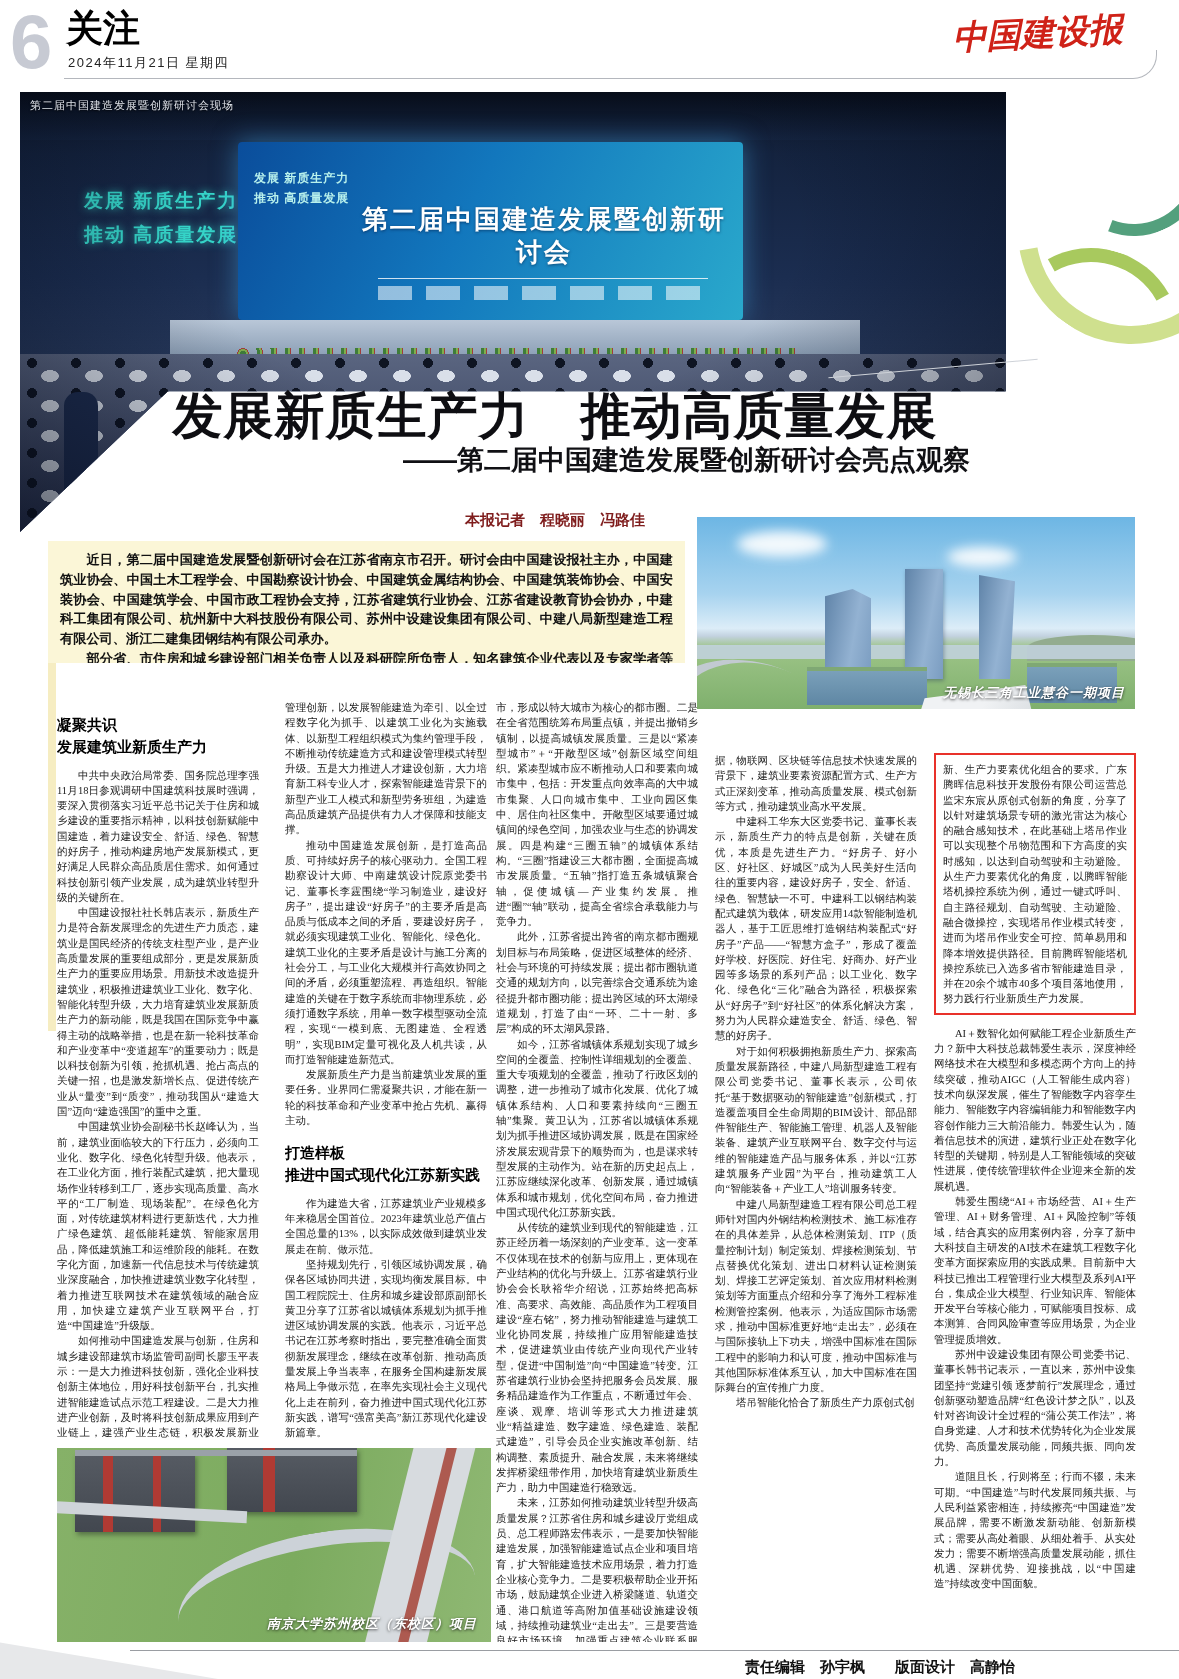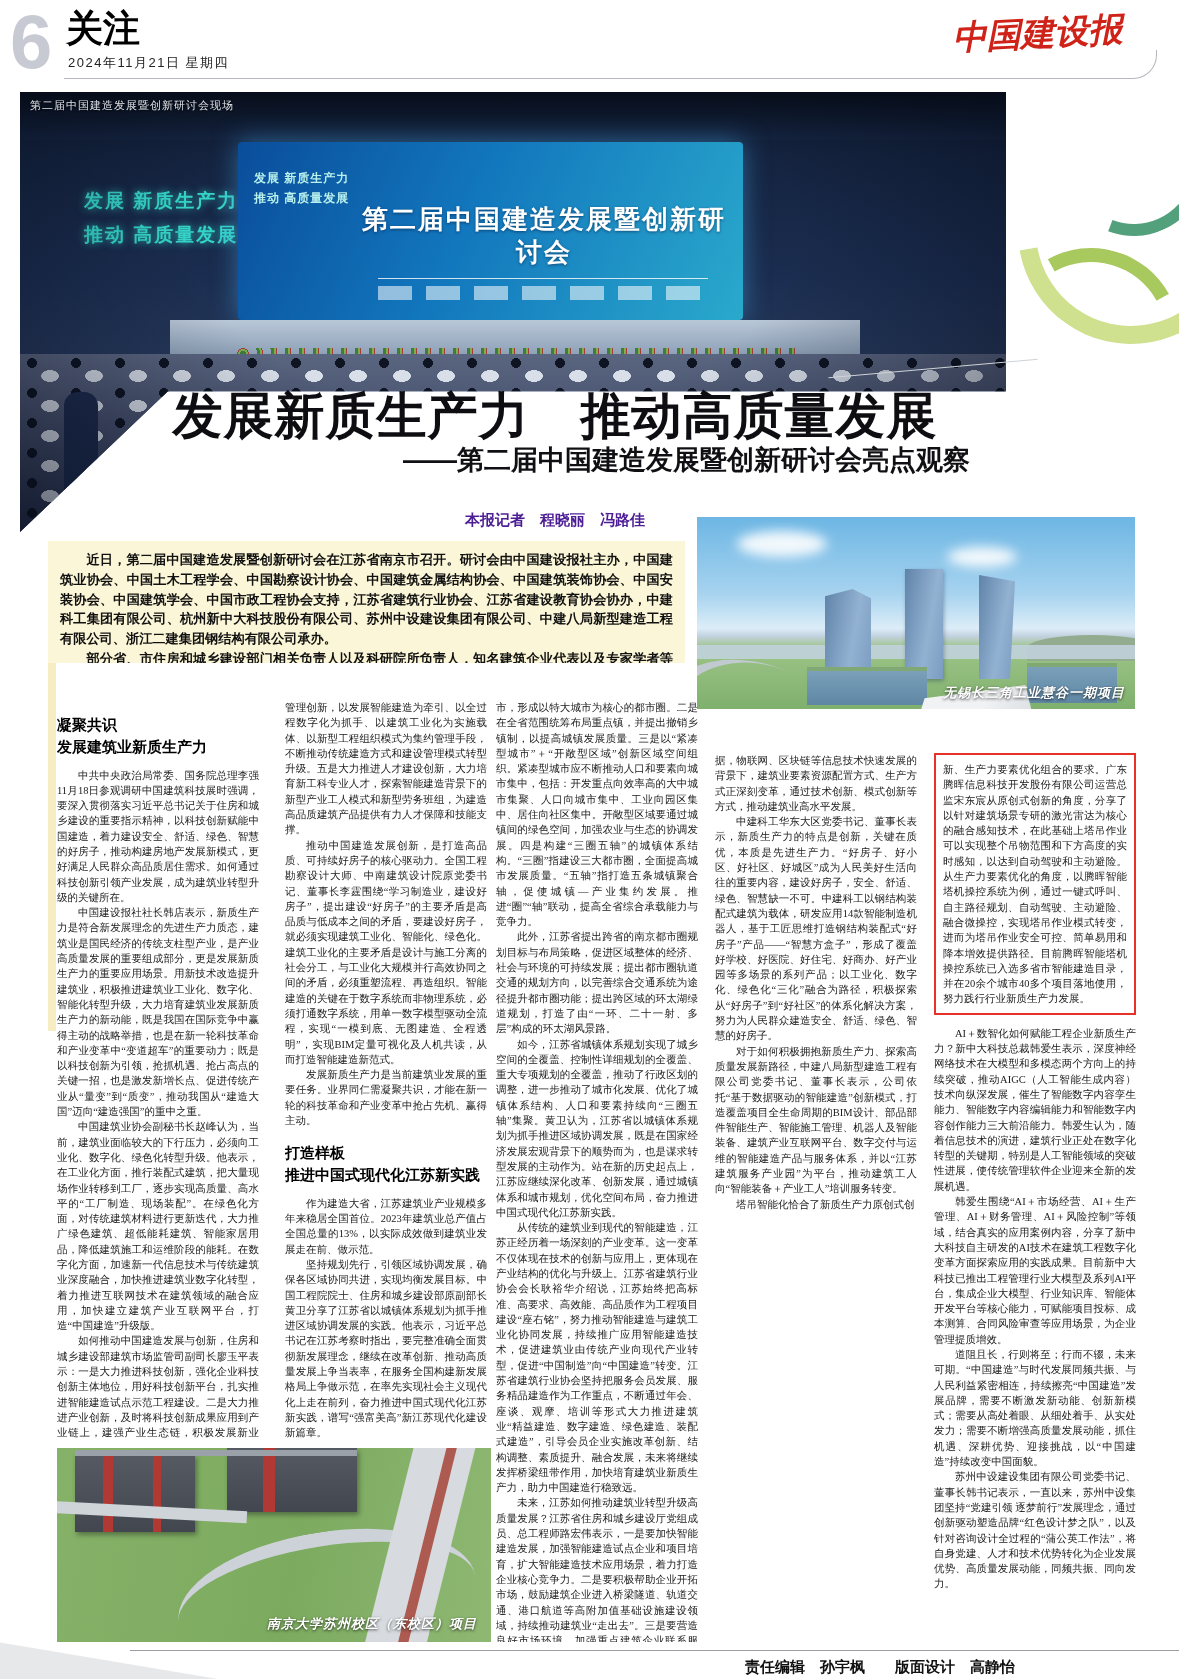--- a/index.html
+++ b/index.html
@@ -56,21 +56,21 @@
         border-bottom-color:#53a07d;transform:rotate(-24deg);}
   .arc3{left:1002px;top:248px;width:150px;height:150px;border-width:14px;
         border-top-color:#a8c95e;transform:rotate(16deg);}
 
   
   .headline{left:140px;top:386px;width:830px;text-align:center;
     font:800 50px/1.2 "Liberation Serif",serif;color:#0e0e12;letter-spacing:1px;}
   .subhead{left:140px;top:444px;width:830px;text-align:right;
     font:700 27px/1.2 "Liberation Sans",sans-serif;color:#101014;}
   .byline{left:140px;top:511px;width:830px;text-align:center;
-    font:700 15px/1.2 "Liberation Serif",serif;color:#4c1d95;}
+    font:700 15px/1.2 "Liberation Serif",serif;color:#7f1d1d;}
 
   
   .intro-box{left:48px;top:541px;width:637px;height:122px;background:#fbf6d7;
     padding:9px 12px 0 12px;box-sizing:border-box;overflow:hidden;
     font:600 13.2px/19.8px "Liberation Serif",serif;text-align:justify;color:#111;}
   .intro-box p{margin:0;text-indent:2em;}
   .yellow-strip{left:48px;top:663px;width:8px;height:368px;background:#f6edc2;}
 
   
   .photo-wuxi{left:697px;top:517px;width:438px;height:192px;overflow:hidden;
@@ -214,34 +214,35 @@
   <div class="col col3">
     <p class="cont">市，形成以特大城市为核心的都市圈。二是在全省范围统筹布局重点镇，并提出撤销乡镇制，以提高城镇发展质量。三是以“紧凑型城市”＋“开敞型区域”创新区域空间组织。紧凑型城市应不断推动人口和要素向城市集中，包括：开发重点向效率高的大中城市集聚、人口向城市集中、工业向园区集中、居住向社区集中。开敞型区域要通过城镇间的绿色空间，加强农业与生态的协调发展。四是构建“三圈五轴”的城镇体系结构。“三圈”指建设三大都市圈，全面提高城市发展质量。“五轴”指打造五条城镇聚合轴，促使城镇—产业集约发展。推进“圈”“轴”联动，提高全省综合承载能力与竞争力。</p>
     <p>此外，江苏省提出跨省的南京都市圈规划目标与布局策略，促进区域整体的经济、社会与环境的可持续发展；提出都市圈轨道交通的规划方向，以完善综合交通系统为途径提升都市圈功能；提出跨区域的环太湖绿道规划，打造了由“一环、二十一射、多层”构成的环太湖风景路。</p>
     <p>如今，江苏省城镇体系规划实现了城乡空间的全覆盖、控制性详细规划的全覆盖、重大专项规划的全覆盖，推动了行政区划的调整，进一步推动了城市化发展、优化了城镇体系结构、人口和要素持续向“三圈五轴”集聚。黄卫认为，江苏省以城镇体系规划为抓手推进区域协调发展，既是在国家经济发展宏观背景下的顺势而为，也是谋求转型发展的主动作为。站在新的历史起点上，江苏应继续深化改革、创新发展，通过城镇体系和城市规划，优化空间布局，奋力推进中国式现代化江苏新实践。</p>
     <p>从传统的建筑业到现代的智能建造，江苏正经历着一场深刻的产业变革。这一变革不仅体现在技术的创新与应用上，更体现在产业结构的优化与升级上。江苏省建筑行业协会会长耿裕华介绍说，江苏始终把高标准、高要求、高效能、高品质作为工程项目建设“座右铭”，努力推动智能建造与建筑工业化协同发展，持续推广应用智能建造技术，促进建筑业由传统产业向现代产业转型，促进“中国制造”向“中国建造”转变。江苏省建筑行业协会坚持把服务会员发展、服务精品建造作为工作重点，不断通过年会、座谈、观摩、培训等形式大力推进建筑业“精益建造、数字建造、绿色建造、装配式建造”，引导会员企业实施改革创新、结构调整、素质提升、融合发展，未来将继续发挥桥梁纽带作用，加快培育建筑业新质生产力，助力中国建造行稳致远。</p>
     <p>未来，江苏如何推动建筑业转型升级高质量发展？江苏省住房和城乡建设厅党组成员、总工程师路宏伟表示，一是要加快智能建造发展，加强智能建造试点企业和项目培育，扩大智能建造技术应用场景，着力打造企业核心竞争力。二是要积极帮助企业开拓市场，鼓励建筑企业进入桥梁隧道、轨道交通、港口航道等高附加值基础设施建设领域，持续推动建筑业“走出去”。三是要营造良好市场环境，加强重点建筑企业联系服务，加快制定建筑业转贷资金管理办法，缓解企业转贷资金压力。</p>
 
   </div>
 
   <div class="col col4">
-    <p class="cont">据，物联网、区块链等信息技术快速发展的背景下，建筑业要素资源配置方式、生产方式正深刻变革，通过技术创新、模式创新等方式，推动建筑业高水平发展。</p>
+    <p class="cont">据，物联网、区块链等信息技术快速发展的背景下，建筑业要素资源配置方式、生产方式正深刻变革，推动高质量发展、模式创新等方式，推动建筑业高水平发展。</p>
     <p>中建科工华东大区党委书记、董事长表示，新质生产力的特点是创新，关键在质优，本质是先进生产力。“好房子、好小区、好社区、好城区”成为人民美好生活向往的重要内容，建设好房子，安全、舒适、绿色、智慧缺一不可。中建科工以钢结构装配式建筑为载体，研发应用14款智能制造机器人，基于工匠思维打造钢结构装配式“好房子”产品——“智慧方盒子”，形成了覆盖好学校、好医院、好住宅、好商办、好产业园等多场景的系列产品；以工业化、数字化、绿色化“三化”融合为路径，积极探索从“好房子”到“好社区”的体系化解决方案，努力为人民群众建造安全、舒适、绿色、智慧的好房子。</p>
     <p>对于如何积极拥抱新质生产力、探索高质量发展新路径，中建八局新型建造工程有限公司党委书记、董事长表示，公司依托“基于数据驱动的智能建造”创新模式，打造覆盖项目全生命周期的BIM设计、部品部件智能生产、智能施工管理、机器人及智能装备、建筑产业互联网平台、数字交付与运维的智能建造产品与服务体系，并以“江苏建筑服务产业园”为平台，推动建筑工人向“智能装备＋产业工人”培训服务转变。</p>
+    <p>中建八局新型建造工程有限公司总工程师针对国内外钢结构检测技术、施工标准存在的具体差异，从总体检测策划、ITP（质量控制计划）制定策划、焊接检测策划、节点替换优化策划、进出口材料认证检测策划、焊接工艺评定策划、首次应用材料检测策划等方面重点介绍和分享了海外工程标准检测管控案例。他表示，为适应国际市场需求，推动中国标准更好地“走出去”，必须在与国际接轨上下功夫，增强中国标准在国际工程中的影响力和认可度，推动中国标准与其他国际标准体系互认，加大中国标准在国际舞台的宣传推广力度。</p>
     <p>塔吊智能化恰合了新质生产力原创式创</p>
   </div>
 
   <div class="col col5">
     <div class="highlight-box">
       <p>新、生产力要素优化组合的要求。广东腾晖信息科技开发股份有限公司运营总监宋东宸从原创式创新的角度，分享了以针对建筑场景专研的激光雷达为核心的融合感知技术，在此基础上塔吊作业可以实现整个吊物范围和下方高度的实时感知，以达到自动驾驶和主动避险。从生产力要素优化的角度，以腾晖智能塔机操控系统为例，通过一键式呼叫、自主路径规划、自动驾驶、主动避险、融合微操控，实现塔吊作业模式转变，进而为塔吊作业安全可控、简单易用和降本增效提供路径。目前腾晖智能塔机操控系统已入选多省市智能建造目录，并在20余个城市40多个项目落地使用，努力践行行业新质生产力发展。</p>
     </div>
     <p>AI＋数智化如何赋能工程企业新质生产力？新中大科技总裁韩爱生表示，深度神经网络技术在大模型和多模态两个方向上的持续突破，推动AIGC（人工智能生成内容）技术向纵深发展，催生了智能数字内容孪生能力、智能数字内容编辑能力和智能数字内容创作能力三大前沿能力。韩爱生认为，随着信息技术的演进，建筑行业正处在数字化转型的关键期，特别是人工智能领域的突破性进展，使传统管理软件企业迎来全新的发展机遇。</p>
     <p>韩爱生围绕“AI＋市场经营、AI＋生产管理、AI＋财务管理、AI＋风险控制”等领域，结合真实的应用案例内容，分享了新中大科技自主研发的AI技术在建筑工程数字化变革方面探索应用的实践成果。目前新中大科技已推出工程管理行业大模型及系列AI平台，集成企业大模型、行业知识库、智能体开发平台等核心能力，可赋能项目投标、成本测算、合同风险审查等应用场景，为企业管理提质增效。</p>
+    <p>苏州中设建设集团有限公司党委书记、董事长韩书记表示，一直以来，苏州中设集团坚持“党建引领 逐梦前行”发展理念，通过创新驱动塑造品牌“红色设计梦之队”，以及针对咨询设计全过程的“蒲公英工作法”，将自身党建、人才和技术优势转化为企业发展优势、高质量发展动能，同频共振、同向发力。</p>
     <p>道阻且长，行则将至；行而不辍，未来可期。“中国建造”与时代发展同频共振、与人民利益紧密相连，持续擦亮“中国建造”发展品牌，需要不断激发新动能、创新新模式；需要从高处着眼、从细处着手、从实处发力；需要不断增强高质量发展动能，抓住机遇、深耕优势、迎接挑战，以“中国建造”持续改变中国面貌。</p>
-    <p>苏州中设建设集团有限公司党委书记、董事长韩书记表示，一直以来，苏州中设集团坚持“党建引领 逐梦前行”发展理念，通过创新驱动塑造品牌“红色设计梦之队”，以及针对咨询设计全过程的“蒲公英工作法”，将自身党建、人才和技术优势转化为企业发展优势、高质量发展动能，同频共振、同向发力。</p>
   </div>
 
   <div class="abs photo-nju">
     <div class="abs nj-bldg" style="left:18px;top:6px;width:120px;height:78px;"></div>
     <div class="abs nj-red" style="left:46px;top:6px;width:10px;height:78px;"></div>
     <div class="abs nj-red" style="left:96px;top:6px;width:8px;height:78px;"></div>
     <div class="abs nj-bldg" style="left:170px;top:0px;width:130px;height:64px;"></div>
     <div class="abs nj-red" style="left:206px;top:0px;width:12px;height:64px;"></div>
     <div class="abs nj-roof" style="left:18px;top:2px;width:282px;height:6px;"></div>
     <div class="abs nj-walk"></div>

